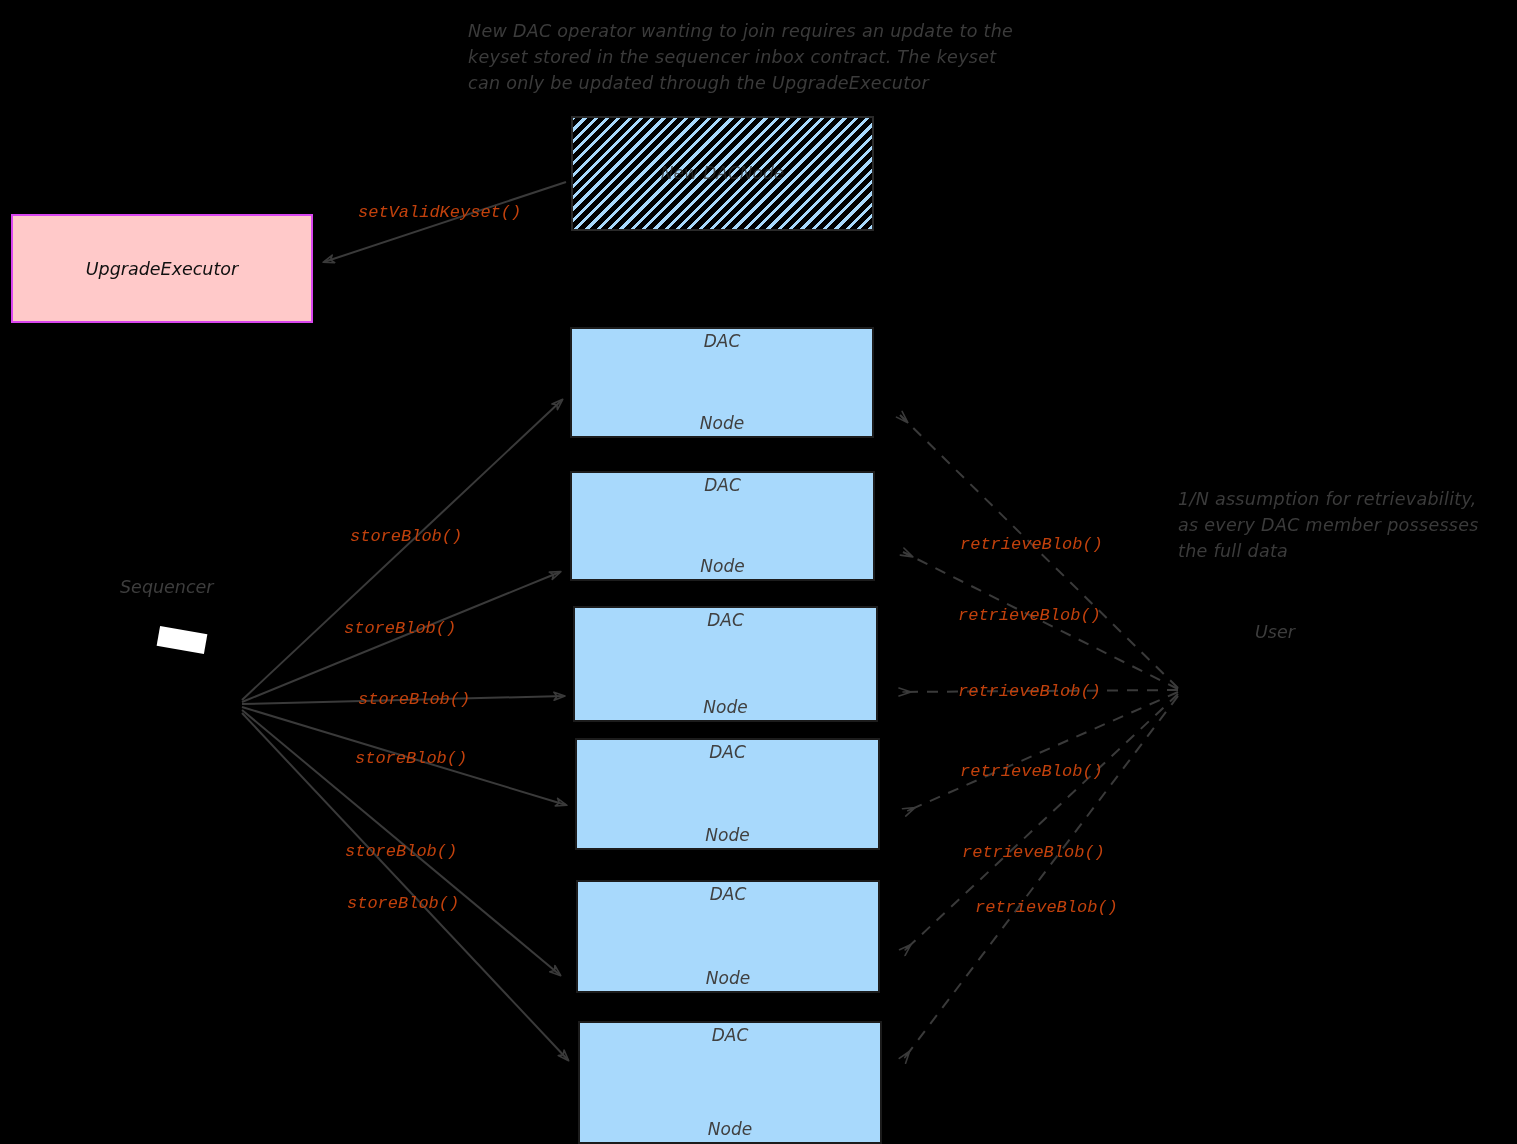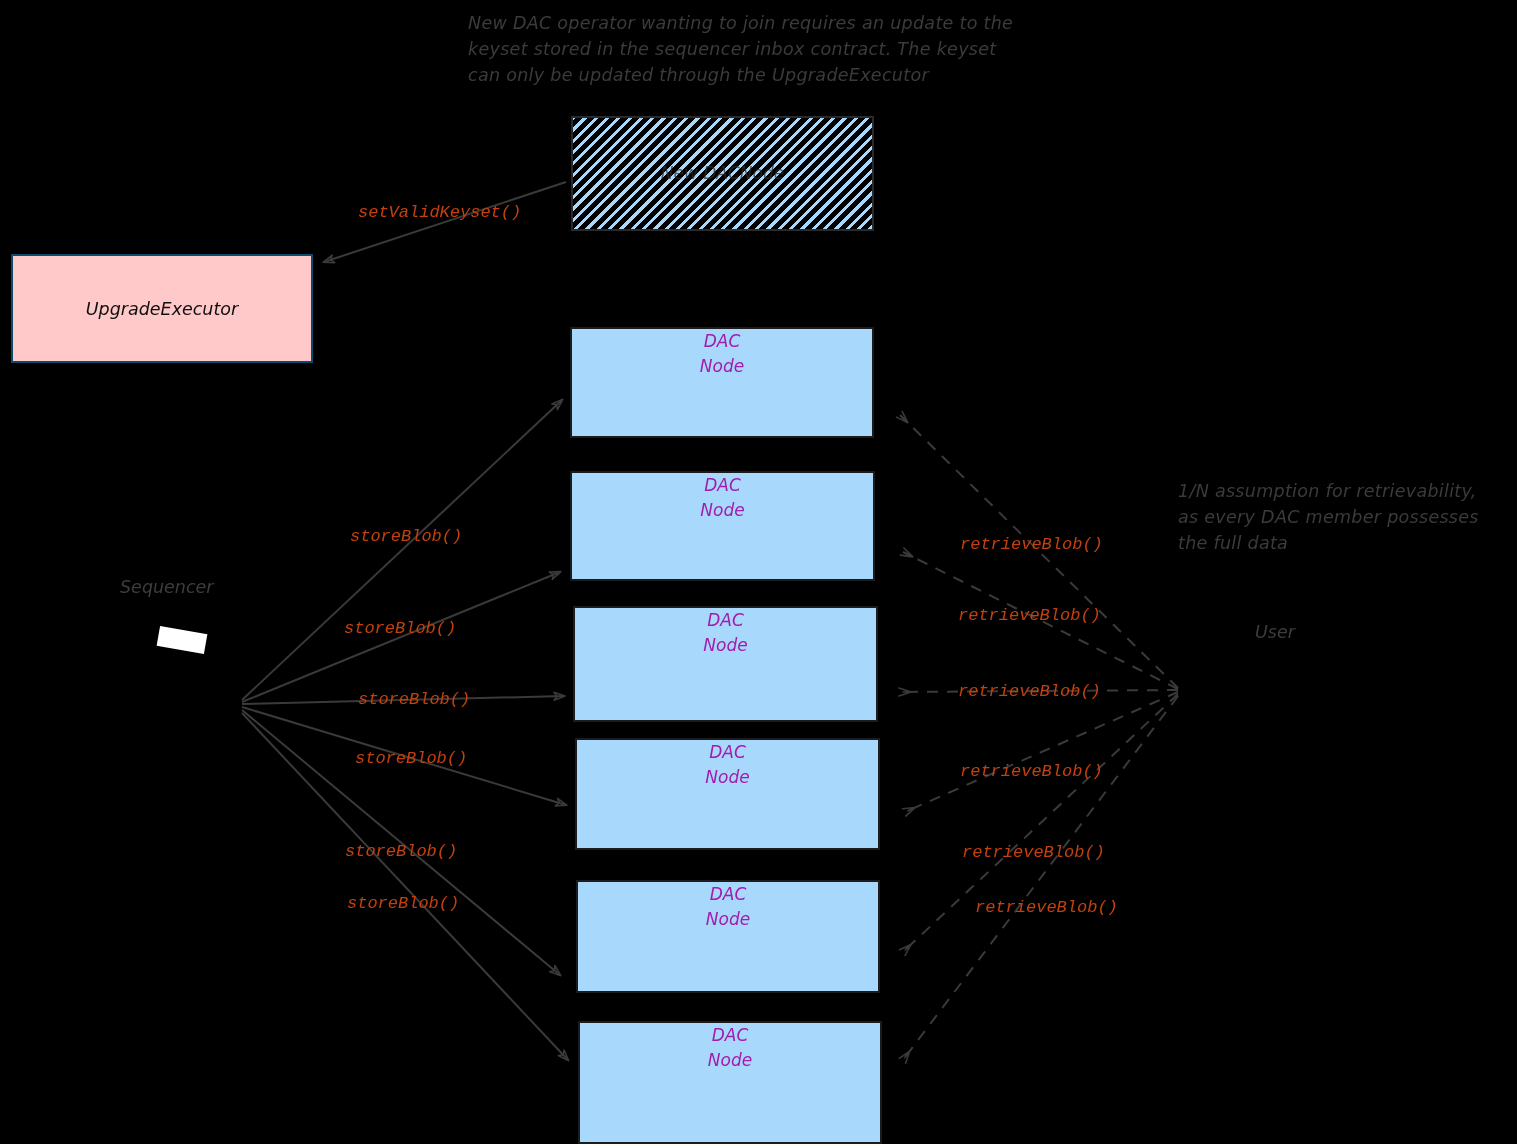--- a/index.html
+++ b/index.html
@@ -25,20 +25,21 @@
   }
   .note {
     position: absolute;
     color: #3b3b3b;
     font-size: 17.5px;
     line-height: 26px;
     font-family: "DejaVu Sans", sans-serif;
     font-style: italic;
     letter-spacing: 0.3px;
     white-space: pre-line;
+    margin-top: 8px;
   }
   .edge-label {
     position: absolute;
     color: #c2410c;
     font-size: 17px;
     font-family: Liberation Mono, monospace;
     font-style: italic;
     white-space: nowrap;
   }
   .actor-label {
@@ -50,42 +51,41 @@
     white-space: nowrap;
   }
   .node-box {
     position: absolute;
     background: #a8d9fc;
     border: 2px solid #1c1c1c;
     box-sizing: border-box;
     display: flex;
     flex-direction: column;
     align-items: center;
-    justify-content: flex-start;
-    color: #a21caf;
+    justify-content: space-between;
+    color: #404040;
     font-size: 17px;
     line-height: 25px;
     font-family: "DejaVu Sans", sans-serif;
     font-style: italic;
     text-align: center;
   }
   .node-box .l1, .node-box .l2 { display: block; }
   .pink-box {
     position: absolute;
     background: #ffc9c9;
-    border: 2px solid #0c4a6e;
+    border: 2px solid #d946ef;
     box-sizing: border-box;
     display: flex;
     align-items: center;
     justify-content: center;
     color: #101010;
     font-size: 17.5px;
     font-family: "DejaVu Sans", sans-serif;
     font-style: italic;
-    margin-top: 40px;
   }
   .hatch-box {
     position: absolute;
     box-sizing: border-box;
     border: 2px solid #2a2a2a;
     background-image: repeating-linear-gradient(
       -45deg,
       #a8d9fc 0px, #a8d9fc 3px,
       #000000 3px, #000000 8px
     );

